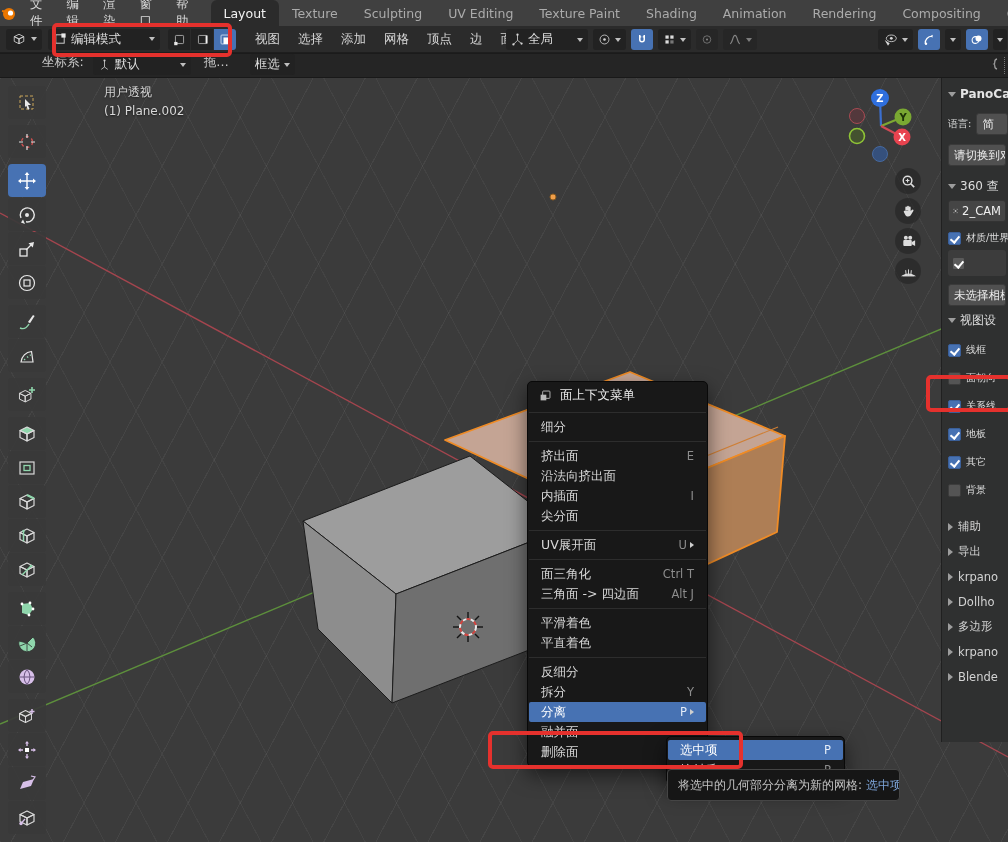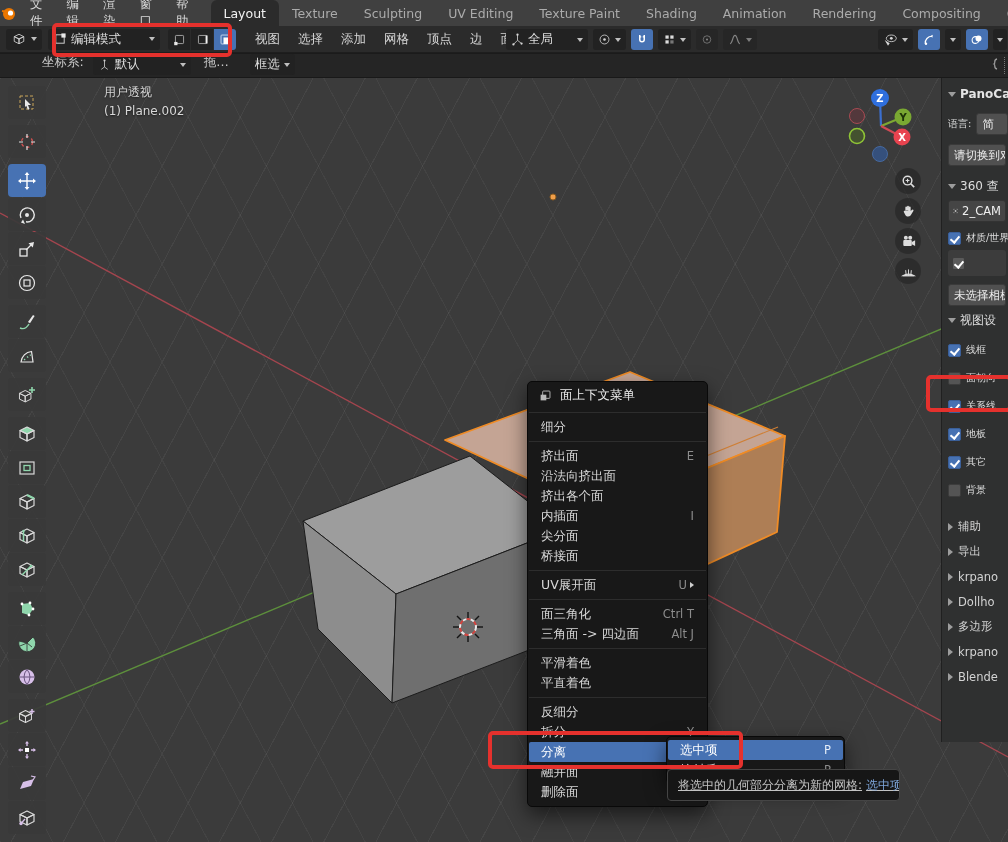--- a/index.html
+++ b/index.html
@@ -75,21 +75,21 @@
   .sep { height:9px; position:relative; }
   .sep:after { content:""; position:absolute; left:1px; right:1px; top:4px; border-top:1px solid #2d2d2d; }
   .mi { height:20px; display:flex; align-items:center; justify-content:space-between; padding:0 13px; color:#d8d8d8; white-space:nowrap; }
   .mi .sc { color:#8d8d8d; font-size:11.5px; display:flex; align-items:center; gap:3px; }
   .mi.hl { background:#4772b3; color:#fff; border-radius:2px; margin:0 1px; padding:0 12px; }
   .mi.hl .sc { color:#e4ecf8; }
   .subarrow { width:0; height:0; border-top:3.5px solid transparent; border-bottom:3.5px solid transparent; border-left:4.5px solid #cfcfcf; display:inline-block; }
   .submenu { position:absolute; left:666px; top:658px; width:179px; background:#181818; border:1px solid #090909; border-radius:5px; box-shadow:0 8px 20px rgba(0,0,0,.55); padding:3px 0; z-index:11; }
 
   
-  .tooltip { position:absolute; left:667px; top:691px; width:233px; height:32px; background:#161616; border:1px solid #454545; border-radius:4px; display:flex; align-items:center; padding:0 10px; font-size:12px; color:#c3c3c3; white-space:nowrap; overflow:hidden; z-index:12;text-decoration:underline; }
+  .tooltip { position:absolute; left:667px; top:691px; width:233px; height:32px; background:#161616; border:1px solid #454545; border-radius:4px; display:flex; align-items:center; padding:0 10px; font-size:12px; color:#c3c3c3; white-space:nowrap; overflow:hidden; z-index:12; }
   .tooltip .tv { color:#7da4d8; margin-left:4px; }
 
   
   .redbox { position:absolute; border:4px solid #e5312d; border-radius:5px; z-index:30; pointer-events:none; }
   #rb1 { left:52px;  top:23px;  width:180px; height:34px; }
   #rb2 { left:488px; top:731px; width:255px; height:38px; }
   #rb3 { left:926px; top:375px; width:86px;  height:37px; }
 
   svg text { font-family:"DejaVu Sans","Liberation Sans",sans-serif; }
 </style>
@@ -617,33 +617,25 @@
     <div class="sep"></div>
     <div class="mi">
         <span>挤出面</span>
         <span class="sc">E</span>
       </div>
     <div class="mi">
         <span>沿法向挤出面</span>
         <span class="sc"></span>
       </div>
     <div class="mi">
-        <span>挤出各个面</span>
-        <span class="sc"></span>
-      </div>
-    <div class="mi">
         <span>内插面</span>
         <span class="sc">I</span>
       </div>
     <div class="mi">
         <span>尖分面</span>
-        <span class="sc"></span>
-      </div>
-    <div class="mi">
-        <span>桥接面</span>
         <span class="sc"></span>
       </div>
     <div class="sep"></div>
     <div class="mi">
         <span>UV展开面</span>
         <span class="sc">
           <span>U</span>
           <span class="subarrow"></span>
         </span>
       </div>

